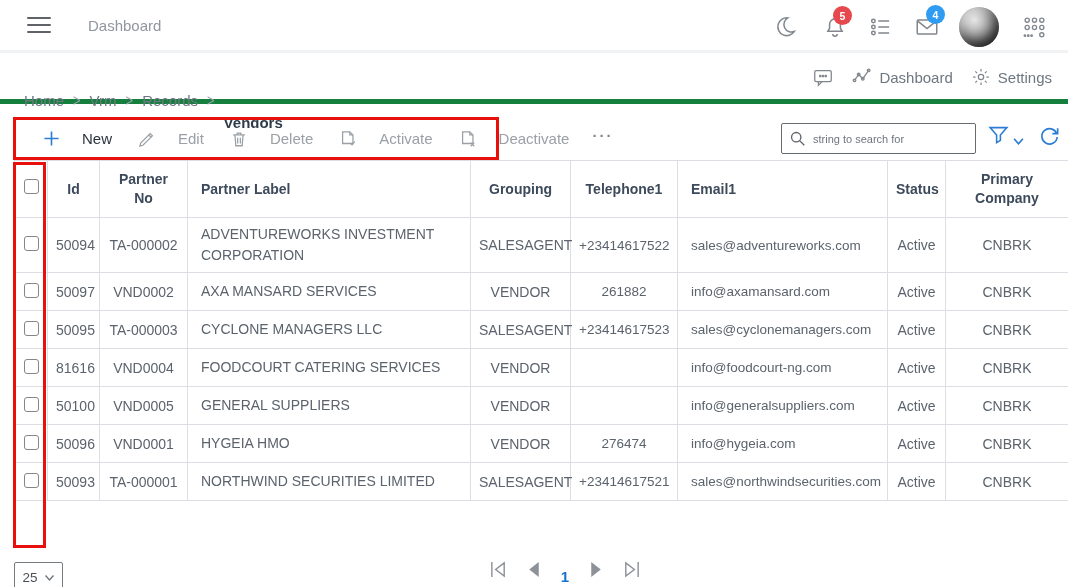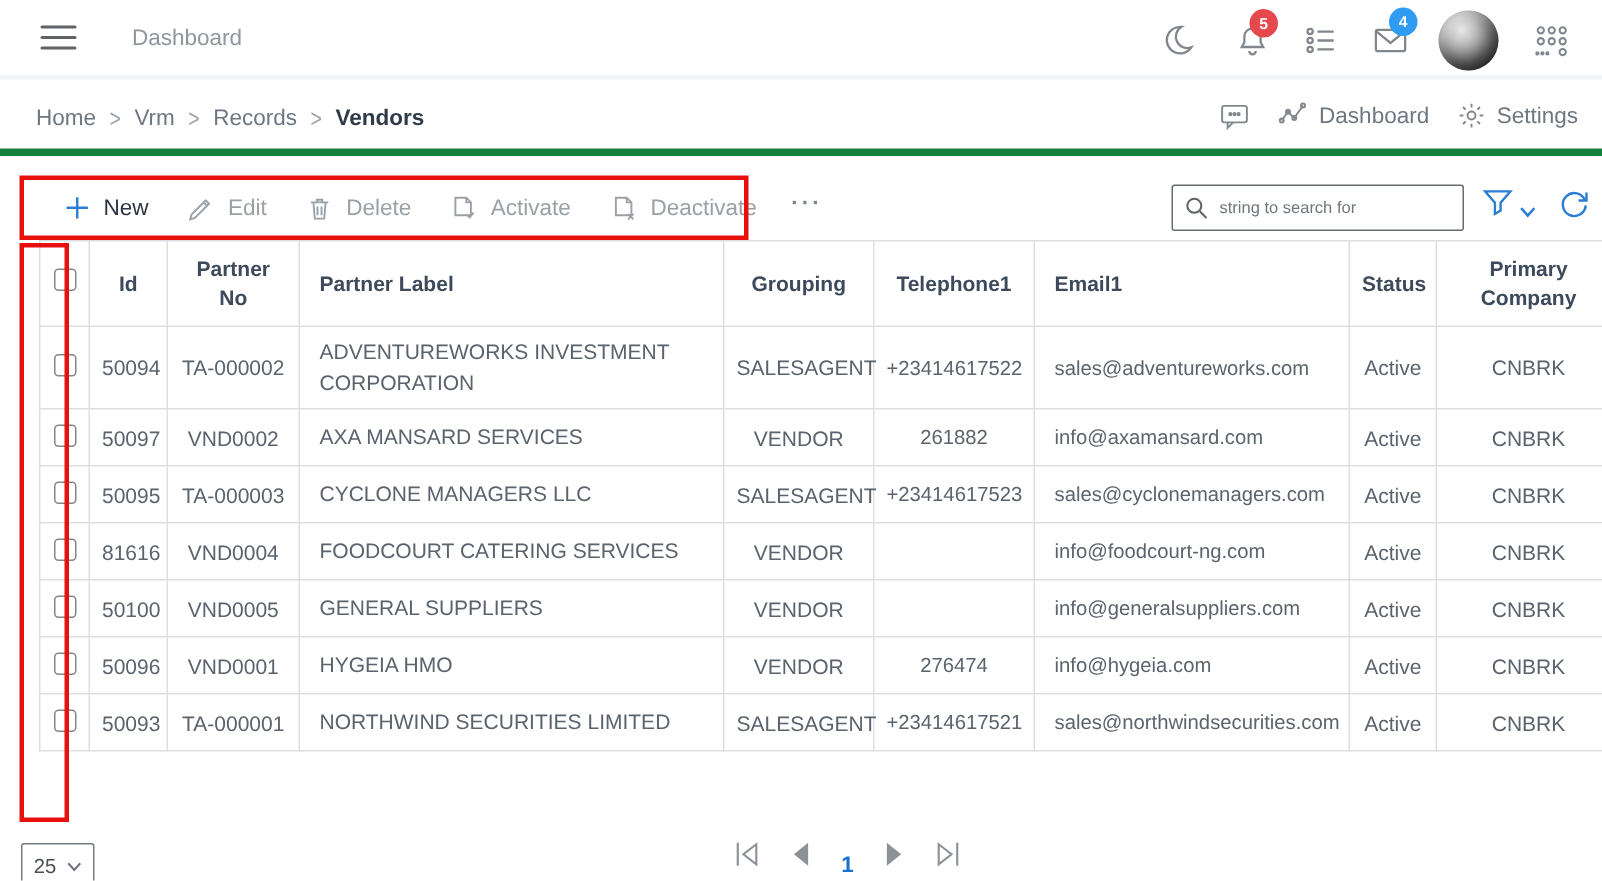--- a/index.html
+++ b/index.html
@@ -23,43 +23,43 @@
   .badge.blue { background:#2e9cf2; }
   .avatar { position:absolute; left:959px; top:7px; width:40px; height:40px; border-radius:50%;
             background:radial-gradient(circle at 38% 32%, #e8e8e8 0%, #c4c4c4 22%, #8d8d8d 48%, #4a4a4a 78%, #222 100%);
             box-shadow:inset -4px -6px 10px rgba(0,0,0,.45), inset 3px 4px 6px rgba(255,255,255,.35); cursor:pointer; }
 
   
   .crumbbar { position:absolute; left:0; top:56px; width:1068px; height:48px; background:#fff; border-bottom:5px solid #15803d; }
   .crumbs { position:absolute; left:24px; top:14px; font-size:15px; color:#6e7781; display:flex; align-items:center; gap:9px; }
   .crumbs .sep { color:#9aa3ab; font-size:13px; transform:scaleY(1.3); }
   .crumb { cursor:pointer; }
-  .crumb.current { color:#2f3b49; font-weight:bold; cursor:default; }
+  .crumb.current { color:#2f3b49; font-weight:bold; cursor:default;margin-top:44px; }
   .crumb-actions { position:absolute; right:16px; top:10px; display:flex; align-items:center; gap:18px; font-size:15px; color:#6e7781; }
   .crumb-action { display:flex; align-items:center; gap:7px; cursor:pointer; }
 
   
   .toolbar { position:absolute; left:14px; top:118px; width:485px; height:41px; display:flex; align-items:center; gap:0; padding-left:16px; }
-  .tool-btn { display:flex; align-items:center; gap:9px; font-size:15px; color:#9aa0a6; cursor:pointer; padding:0 13px; }
+  .tool-btn { display:flex; align-items:center; gap:22px; font-size:15px; color:#9aa0a6; cursor:pointer; padding:0 13px; }
   .tool-btn.primary { color:#2b3440; }
   .tool-btn .ticon { color:#9aa0a6; }
   .tool-btn.primary .ticon { color:#2d7ed3; }
   .overflow-btn { font-size:15px; letter-spacing:2px; color:#7e858c; font-weight:bold; cursor:pointer; padding:0 8px 6px 10px; }
 
   
   .search-wrap { position:absolute; left:781px; top:123px; width:195px; height:31px; }
   .search-input { width:100%; height:100%; border:1px solid #666b70; border-radius:2px; padding:0 6px 0 31px;
                   font-size:11px; color:#333; font-family:inherit; outline:none; }
   .search-input::placeholder { color:#6f767d; }
   .search-glyph { position:absolute; left:8px; top:7px; color:#5f6368; pointer-events:none; }
   .filter-btn { position:absolute; left:988px; top:125px; display:flex; align-items:flex-end; gap:4px; color:#2b7cd3; cursor:pointer; }
   .refresh-btn { position:absolute; left:1038px; top:125px; color:#2b7cd3; cursor:pointer; }
 
   
-  .grid-wrap { position:absolute; left:14px; top:160px; width:1054px;padding-left:12px; }
+  .grid-wrap { position:absolute; left:14px; top:160px; width:1054px; }
   table { width:1054px; border-collapse:collapse; table-layout:fixed; }
   th, td { border:1px solid #dbdfe3; vertical-align:middle; }
   thead tr { height:57px; }
   tbody tr { height:38px; background:#fff; }
   th { font-size:14px; font-weight:bold; color:#3d4a5b; text-align:center; padding:4px 8px; line-height:1.35; }
   td { font-size:14px; color:#5b636d; text-align:center; padding:6px 8px; }
   th.col2, td.col2, th.col5, td.col5 { text-align:left; padding-left:13px; }
   td.col2 { line-height:1.5; }
   td.col4, td.col5 { font-size:13.5px; white-space:nowrap; overflow:hidden; }
   .c-check { text-align:center; padding:0; }

